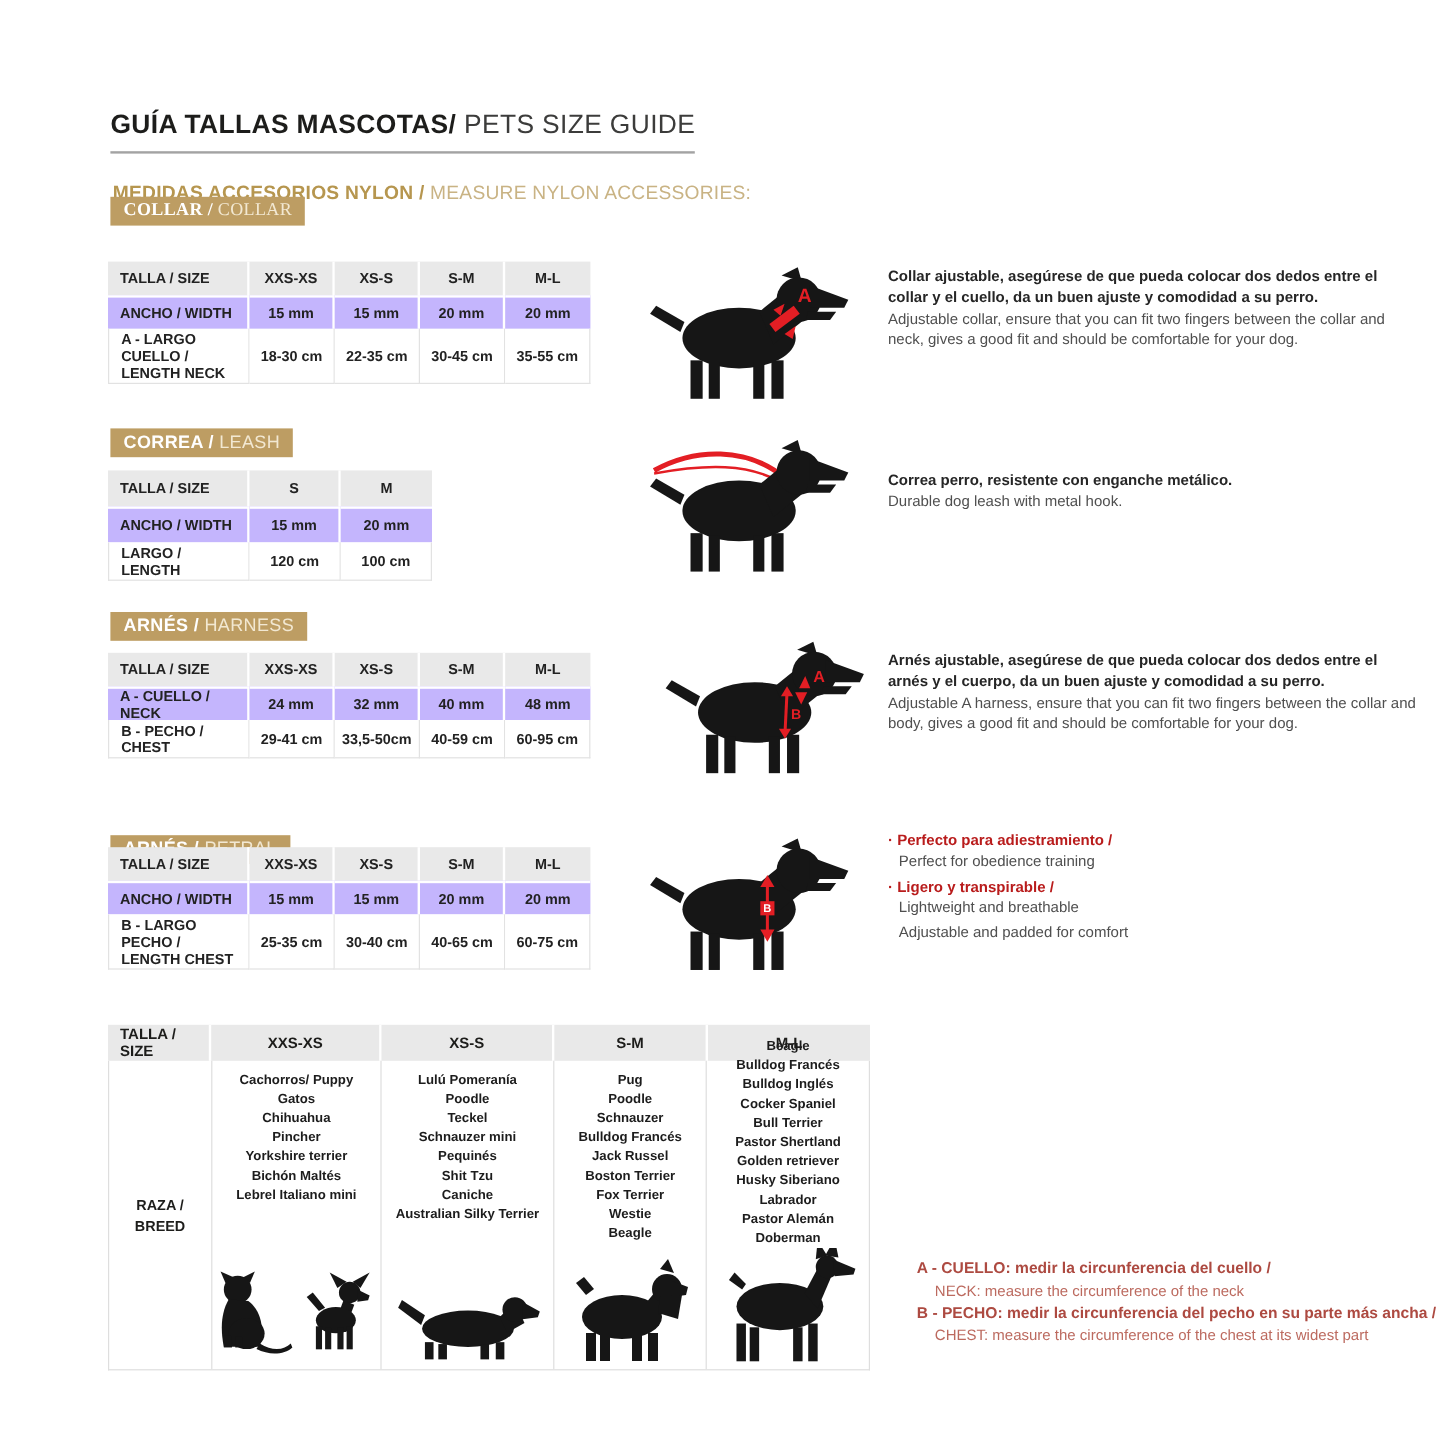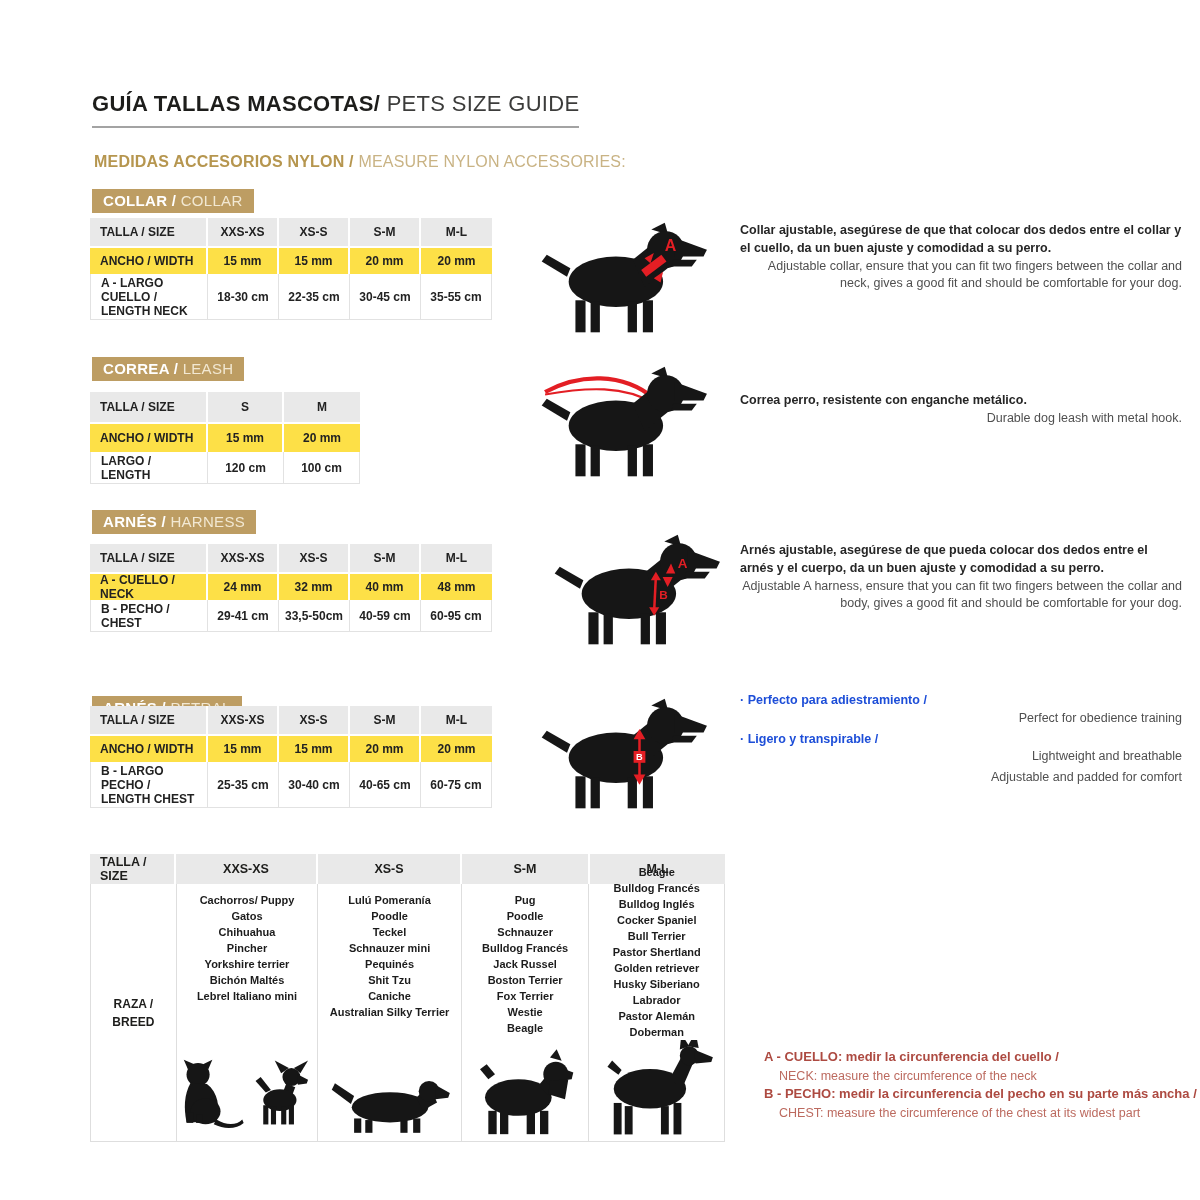--- a/index.html
+++ b/index.html
@@ -18,33 +18,33 @@
          padding:3px 11px 4px 11px;letter-spacing:.3px;}
   .badge .en{font-weight:normal;color:#f2e8d2;}
 
   
   .sz-table{position:absolute;font-size:12px;font-weight:bold;color:#222;}
   .trow{display:flex;}
   .cell{display:flex;align-items:center;justify-content:center;text-align:center;box-sizing:border-box;}
   .cell.lbl{justify-content:flex-start;text-align:left;padding-left:10px;padding-right:8px;}
   .r-head .cell{background:#e9e9e9;border-right:2px solid #fff;}
   .r-head .cell:last-child{border-right:0;}
-  .r-dark .cell{background:#fde047;border-right:2px solid #fff;border-top:2px solid #fff;}
+  .r-dark .cell{background:#c4b5fd;border-right:2px solid #fff;border-top:2px solid #fff;}
   .r-dark .cell:last-child{border-right:0;}
   .r-white .cell{background:#fff;border-right:1px solid #e2e2e2;border-bottom:1px solid #e2e2e2;}
   .r-white .cell:first-child{border-left:1px solid #e2e2e2;}
   .c0{width:118px;} .c{width:71px;} .cl{width:76px;}
   .h28{height:28px;} .h30{height:30px;} .h32{height:32px;} .h46{height:46px;}
 
   
   .desc{position:absolute;width:442px;font-size:12.5px;line-height:1.42;}
   .desc .es{font-weight:bold;color:#262626;}
-  .desc .en{color:#4f4f4f;text-align:right;}
+  .desc .en{color:#4f4f4f;}
   .bullets .item{margin-bottom:3px;}
-  .bullets .es{font-weight:bold;color:#1d4ed8;}
+  .bullets .es{font-weight:bold;color:#b91c1c;}
   .bullets .en{color:#4f4f4f;margin-left:9px;}
 
   
   .breed-table{position:absolute;left:90px;top:854px;width:635px;}
   .breed-head{display:flex;font-size:12.5px;font-weight:bold;}
   .breed-head .cell{height:30px;background:#e9e9e9;border-right:2px solid #fff;}
   .breed-head .cell:last-child{border-right:0;}
   .breed-body{display:flex;border:1px solid #dedede;border-top:0;box-sizing:border-box;height:258px;}
   .b0{width:86px;} .b1{width:142px;} .b2{width:144px;} .b3{width:128px;} .b4{width:135px;}
   .raza-cell{display:flex;flex-direction:column;align-items:center;justify-content:center;
@@ -69,21 +69,21 @@
 </style>
 </head>
 <body>
 
 <div class="page">
 
   <h1 class="main-title"><span class="es">GUÍA TALLAS MASCOTAS/</span><span class="en"> PETS SIZE GUIDE</span></h1>
 
   <h2 class="subtitle"><span class="es">MEDIDAS ACCESORIOS NYLON /</span><span class="en"> MEASURE NYLON ACCESSORIES:</span></h2>
 
-  <div class="badge" style="left:92px;top:189px;"><span>COLLAR /</span><span class="en"> COLLAR</span></div>
+  <div class="badge" style="left:92px;top:164px;font-family:Liberation Serif, serif;"><span>COLLAR /</span><span class="en"> COLLAR</span></div>
 
   <div class="sz-table" style="left:90px;top:218px;">
     <div class="trow r-head h28">
       <div class="cell lbl c0">TALLA / SIZE</div>
       <div class="cell c">XXS-XS</div>
       <div class="cell c">XS-S</div>
       <div class="cell c">S-M</div>
       <div class="cell c">M-L</div>
     </div>
     <div class="trow r-dark h28">
@@ -120,21 +120,21 @@
       <g>
         <polygon class="red-fill" points="118,64 142,46 148,54 124,72"></polygon>
         <polygon class="red-fill" points="122,50 133,44 129,56"></polygon>
         <polygon class="red-fill" points="133,74 144,66 141,79"></polygon>
         <text class="marker-txt" x="146" y="42" font-size="19">A</text>
       </g>
     </svg>
   </div>
 
   <div class="desc" style="left:740px;top:222px;">
-    <div class="es">Collar ajustable, asegúrese de que that colocar dos dedos entre el collar y el cuello, da un buen ajuste y comodidad a su perro.</div>
+    <div class="es">Collar ajustable, asegúrese de que pueda colocar dos dedos entre el collar y el cuello, da un buen ajuste y comodidad a su perro.</div>
     <div class="en">Adjustable collar, ensure that you can fit two fingers between the collar and neck, gives a good fit and should be comfortable for your dog.</div>
   </div>
 
   <div class="badge" style="left:92px;top:357px;"><span>CORREA /</span><span class="en"> LEASH</span></div>
 
   <div class="sz-table" style="left:90px;top:392px;">
     <div class="trow r-head h30">
       <div class="cell lbl c0">TALLA / SIZE</div>
       <div class="cell cl">S</div>
       <div class="cell cl">M</div>

